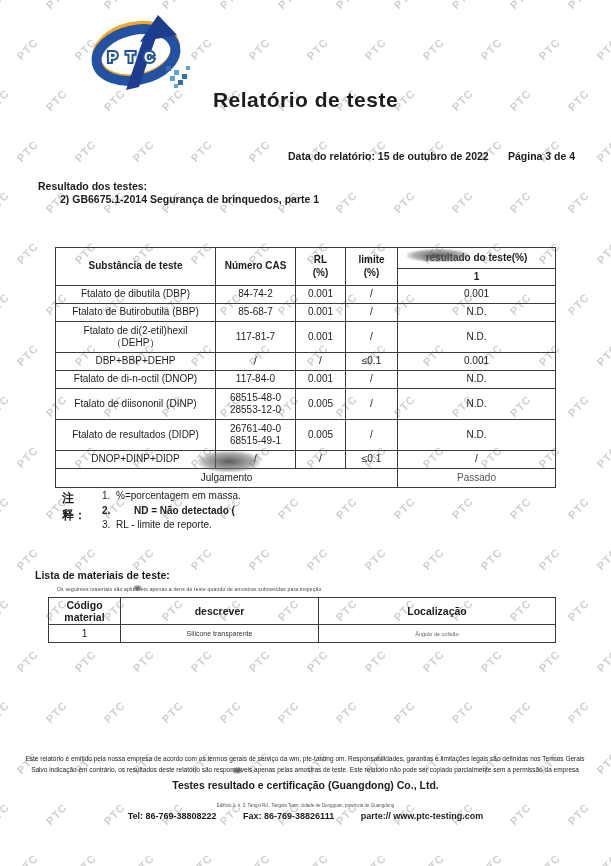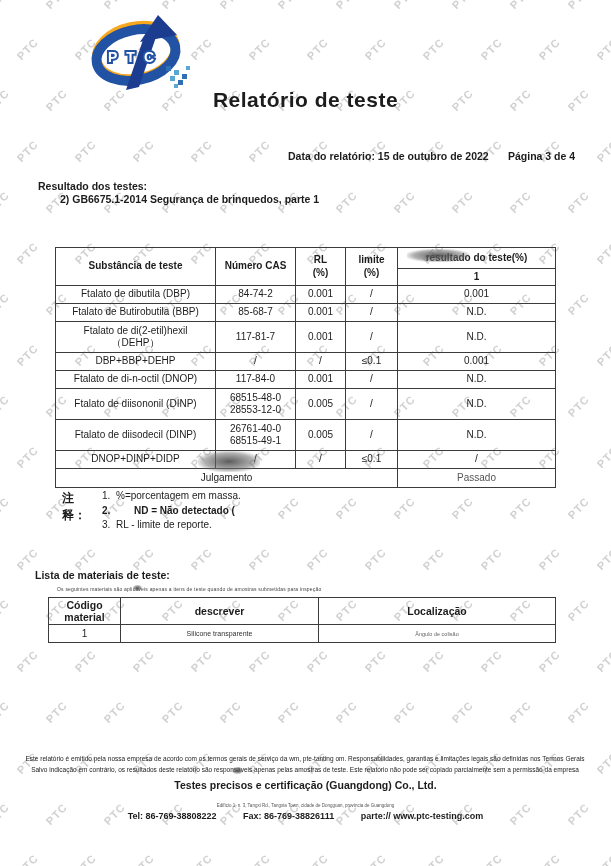--- a/index.html
+++ b/index.html
@@ -394,21 +394,21 @@
       </tr>
       <tr class="row-d">
         <td>Ftalato de diisononil (DINP)</td>
         <td>68515-48-0
 28553-12-0</td>
         <td>0.005</td>
         <td>/</td>
         <td>N.D.</td>
       </tr>
       <tr class="row-d">
-        <td>Ftalato de diisodecil (DINP)</td>
+        <td>Ftalato de resultados (DIDP)</td>
         <td>26761-40-0
 68515-49-1</td>
         <td>0.005</td>
         <td>/</td>
         <td>N.D.</td>
       </tr>
       <tr class="row-s">
         <td>DNOP+DINP+DIDP</td>
         <td>/</td>
         <td>/</td>
@@ -452,21 +452,21 @@
       <tr>
         <td class="mat-code">1</td>
         <td class="mat-desc">Silicone transparente</td>
         <td class="mat-loc">Ângulo de colisão</td>
       </tr>
     </tbody>
       </table>
 
     <div id="foot-1" class="foot-line">Este relatório é emitido pela nossa empresa de acordo com os termos gerais de serviço da wm, pte-tanting om. Responsabilidades, garantias e limitações legais são definidas nos Termos Gerais</div>
     <div id="foot-2" class="foot-line">Salvo indicação em contrário, os resultados deste relatório são responsáveis apenas pelas amostras de teste. Este relatório não pode ser copiado parcialmente sem a permissão da empresa</div>
-    <div id="foot-company">Testes precisos e certificação (Guangdong) Co., Ltd.</div>
+    <div id="foot-company">Testes resultado e certificação (Guangdong) Co., Ltd.</div>
     <div id="foot-address">Edifício 1, n. 3, Tangxi Rd., Tangxia Town, cidade de Dongguan, província de Guangdong</div>
     <div id="foot-contacts">
       <span>Tel: 86-769-38808222</span>
       <span>Fax: 86-769-38826111</span>
       <span>parte:// www.ptc-testing.com</span>
     </div>
 
     <div id="smudge-header" class="smudge"></div>
     <div id="smudge-judgment" class="smudge"></div>
     <div id="smudge-footer" class="smudge"></div>

